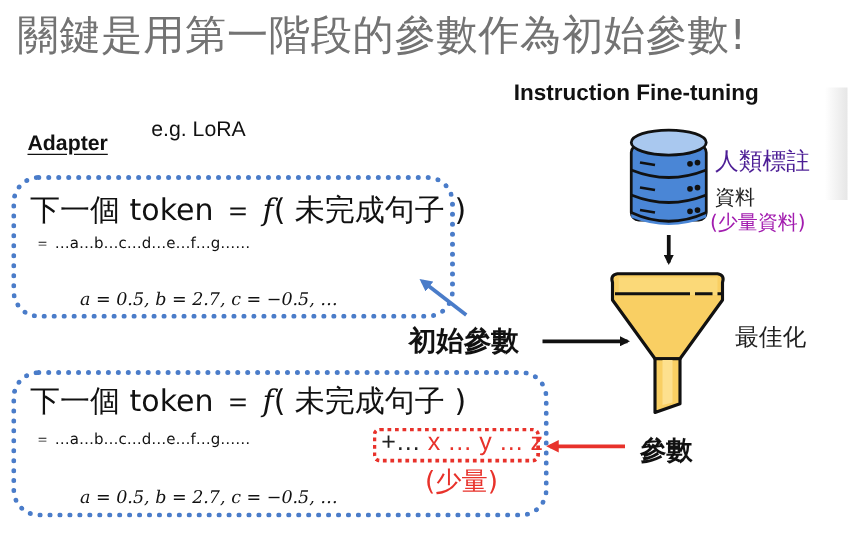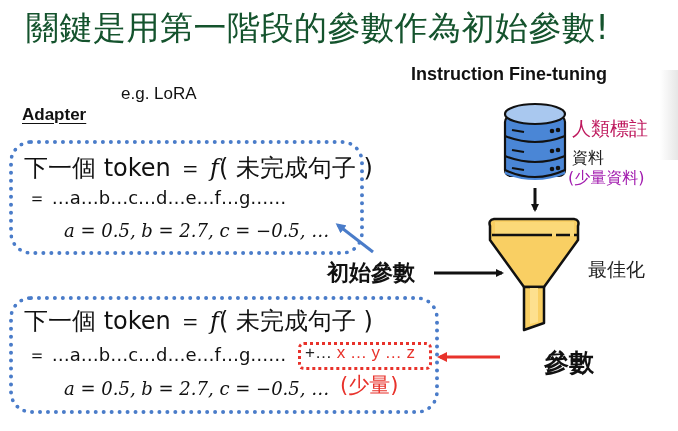--- a/index.html
+++ b/index.html
@@ -1,37 +1,37 @@
 <!DOCTYPE html>
 <html><head>
 <meta charset="utf-8">
 <style>
   html, body { margin:0; padding:0; background:#ffffff; }
   body { width:678px; height:431px; position:relative; overflow:hidden;
          font-family:"DejaVu Sans", sans-serif; color:#111; }
   .abs { position:absolute; white-space:nowrap; }
-  #title { left:14px; top:6px; font-size:33px; letter-spacing:0.5px; color:#14532d; font-weight:normal;margin-left:12px; }
+  #title { left:14px; top:6px; font-size:33px; letter-spacing:0.5px; color:#737373; font-weight:normal; }
   #subtitle { left:411px; top:64px; font-size:18px; font-weight:bold; font-family:"Liberation Sans", sans-serif; }
   #adapter { left:22px; top:93px; font-size:17px; font-weight:bold; font-family:"Liberation Sans", sans-serif; text-decoration:underline; text-underline-offset:3px;margin-top:12px; }
-  #eg { left:121px; top:84px; font-size:17px; font-family:"Liberation Sans", sans-serif; }
+  #eg { left:121px; top:94px; font-size:17px; font-family:"Liberation Sans", sans-serif; }
   .box { position:absolute; border:4px dotted #4a7cc9; border-radius:22px; box-sizing:border-box; }
   #box1 { left:9px; top:140px; width:355px; height:115px; }
   #box2 { left:9px; top:296px; width:430px; height:118px; }
   .line1 { font-size:24px; }
-  .line2 { font-size:18px; }
-  .line3 { font-size:18px; font-family:"DejaVu Serif", serif; font-style:italic; }
+  .line2 { font-size:12px; }
+  .line3 { font-size:14px; font-family:"DejaVu Serif", serif; font-style:italic;margin-top:12px; }
   .fx { font-family:"DejaVu Serif", serif; font-style:italic; }
   #red-box { position:absolute; left:298px; top:342px; width:134px; height:28px; border:3px dotted #e8322b; border-radius:6px; box-sizing:border-box; }
-  #red-text { left:305px; top:343px; font-size:17px; color:#e8322b; font-family:"Liberation Sans", sans-serif; }
+  #red-text { left:305px; top:343px; font-size:20px; color:#e8322b; font-family:"Liberation Sans", sans-serif; }
   #red-text .plus { color:#222; }
   #red-small { left:340px; top:371px; font-size:21px; color:#e8322b; font-weight:normal; }
   #init-label { left:327px; top:258px; font-size:22px; font-weight:bold; }
-  #param-label { left:544px; top:346px; font-size:25px; font-weight:bold; }
+  #param-label { left:512px; top:346px; font-size:21px; font-weight:bold; }
   #optimize { left:588px; top:257px; font-size:19px; color:#222; }
-  #data-label1 { left:572px; top:116px; font-size:19px; color:#be185d; }
+  #data-label1 { left:572px; top:116px; font-size:19px; color:#4c1d95; }
   #data-label2 { left:572px; top:148px; font-size:16px; color:#222; }
   #data-label3 { left:568px; top:168px; font-size:16px; color:#a21caf; }
   #shadow { position:absolute; right:0; top:70px; width:18px; height:90px;
             background:linear-gradient(to right, rgba(255,255,255,0), rgba(200,200,200,0.45)); }
   svg { position:absolute; left:0; top:0; }
 </style>
 </head>
 <body>
 
 <div id="title" class="abs">關鍵是用第一階段的參數作為初始參數!</div>

